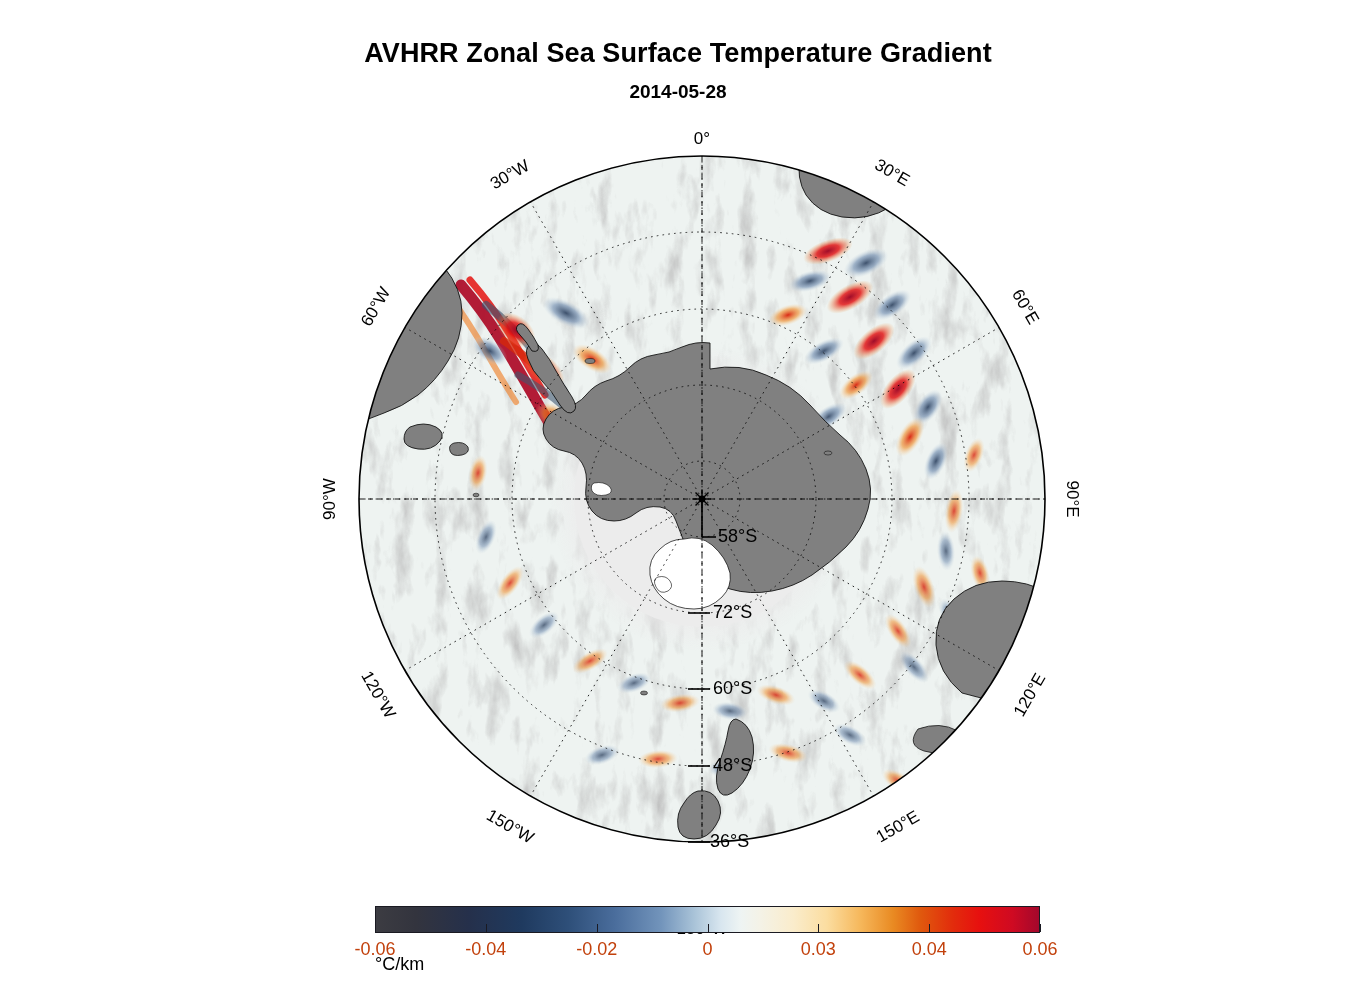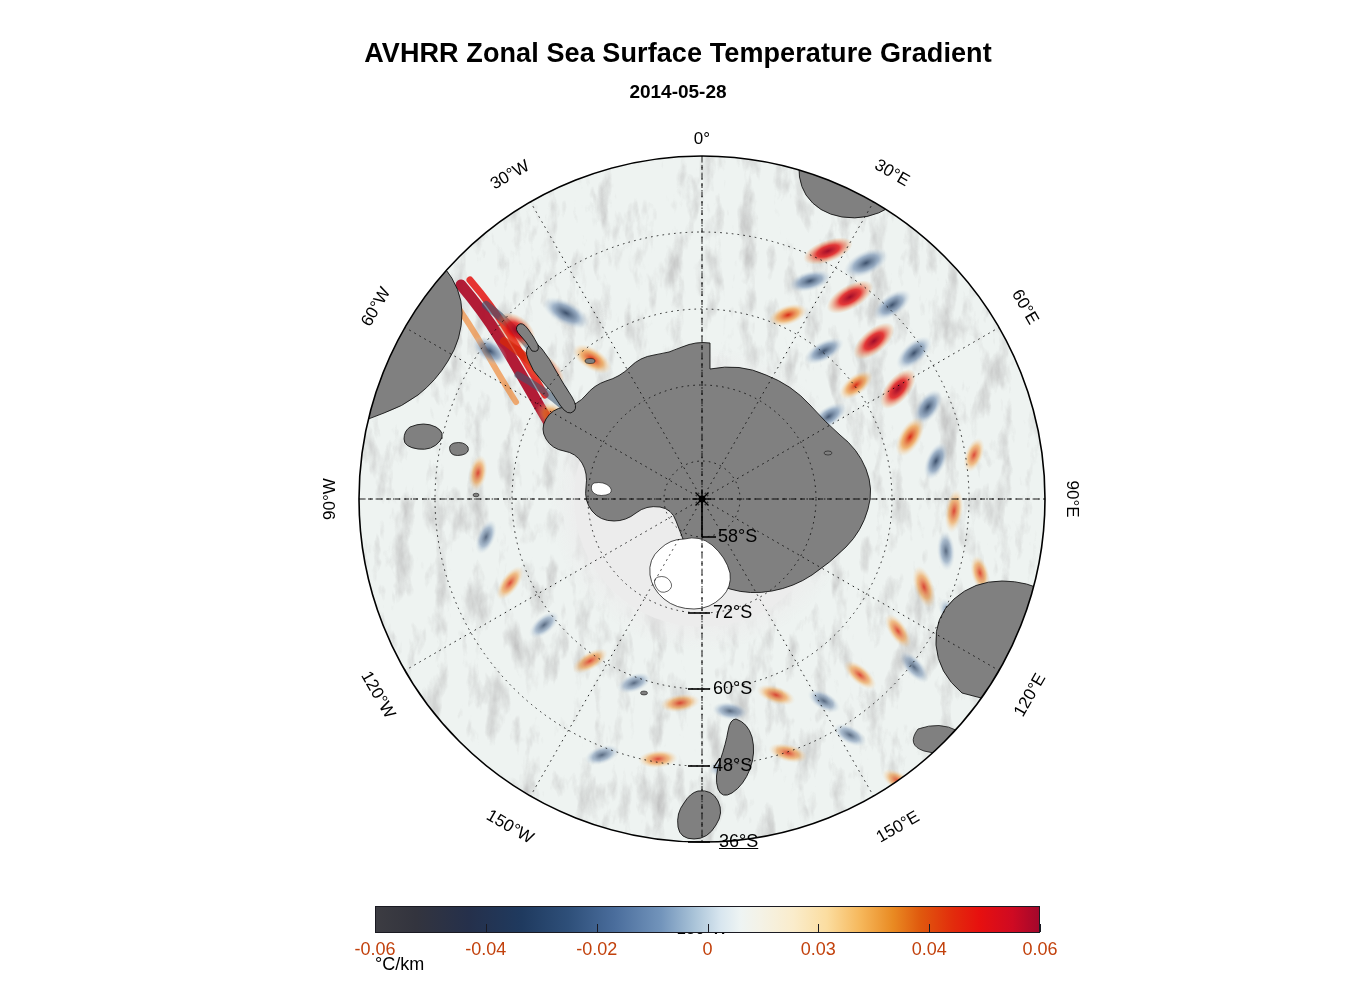--- a/index.html
+++ b/index.html
@@ -392,21 +392,21 @@
   <div class="lon-label" style="left:152px; top:672px; transform:translate(-50%,-50%) rotate(30deg);">150°W</div>
   <div class="lon-label" style="left:20px;  top:540px; transform:translate(-50%,-50%) rotate(60deg);">120°W</div>
   <div class="lon-label" style="left:-28px; top:344px; transform:translate(-50%,-50%) rotate(-90deg);">90°W</div>
   <div class="lon-label" style="left:18px;  top:152px; transform:translate(-50%,-50%) rotate(-60deg);">60°W</div>
   <div class="lon-label" style="left:152px; top:20px;  transform:translate(-50%,-50%) rotate(-30deg);">30°W</div>
 
   <div class="lat-label" style="left:360px; top:371px;">58°S</div>
   <div class="lat-label" style="left:355px; top:447px;">72°S</div>
   <div class="lat-label" style="left:355px; top:523px;">60°S</div>
   <div class="lat-label" style="left:355px; top:600px;">48°S</div>
-  <div class="lat-label" style="left:361px; top:676px;text-decoration:underline;">36°S</div>
+  <div class="lat-label" style="left:352px; top:676px;">36°S</div>
 </div>
 
 <div id="colorbar-wrap">
   <div id="colorbar"></div>
   <div id="cb-ticks">
     <span class="cb-tick" style="left:0%;"></span>
     <span class="cb-tick" style="left:16.666%;"></span>
     <span class="cb-tick" style="left:33.333%;"></span>
     <span class="cb-tick" style="left:50%;"></span>
     <span class="cb-tick" style="left:66.666%;"></span>

